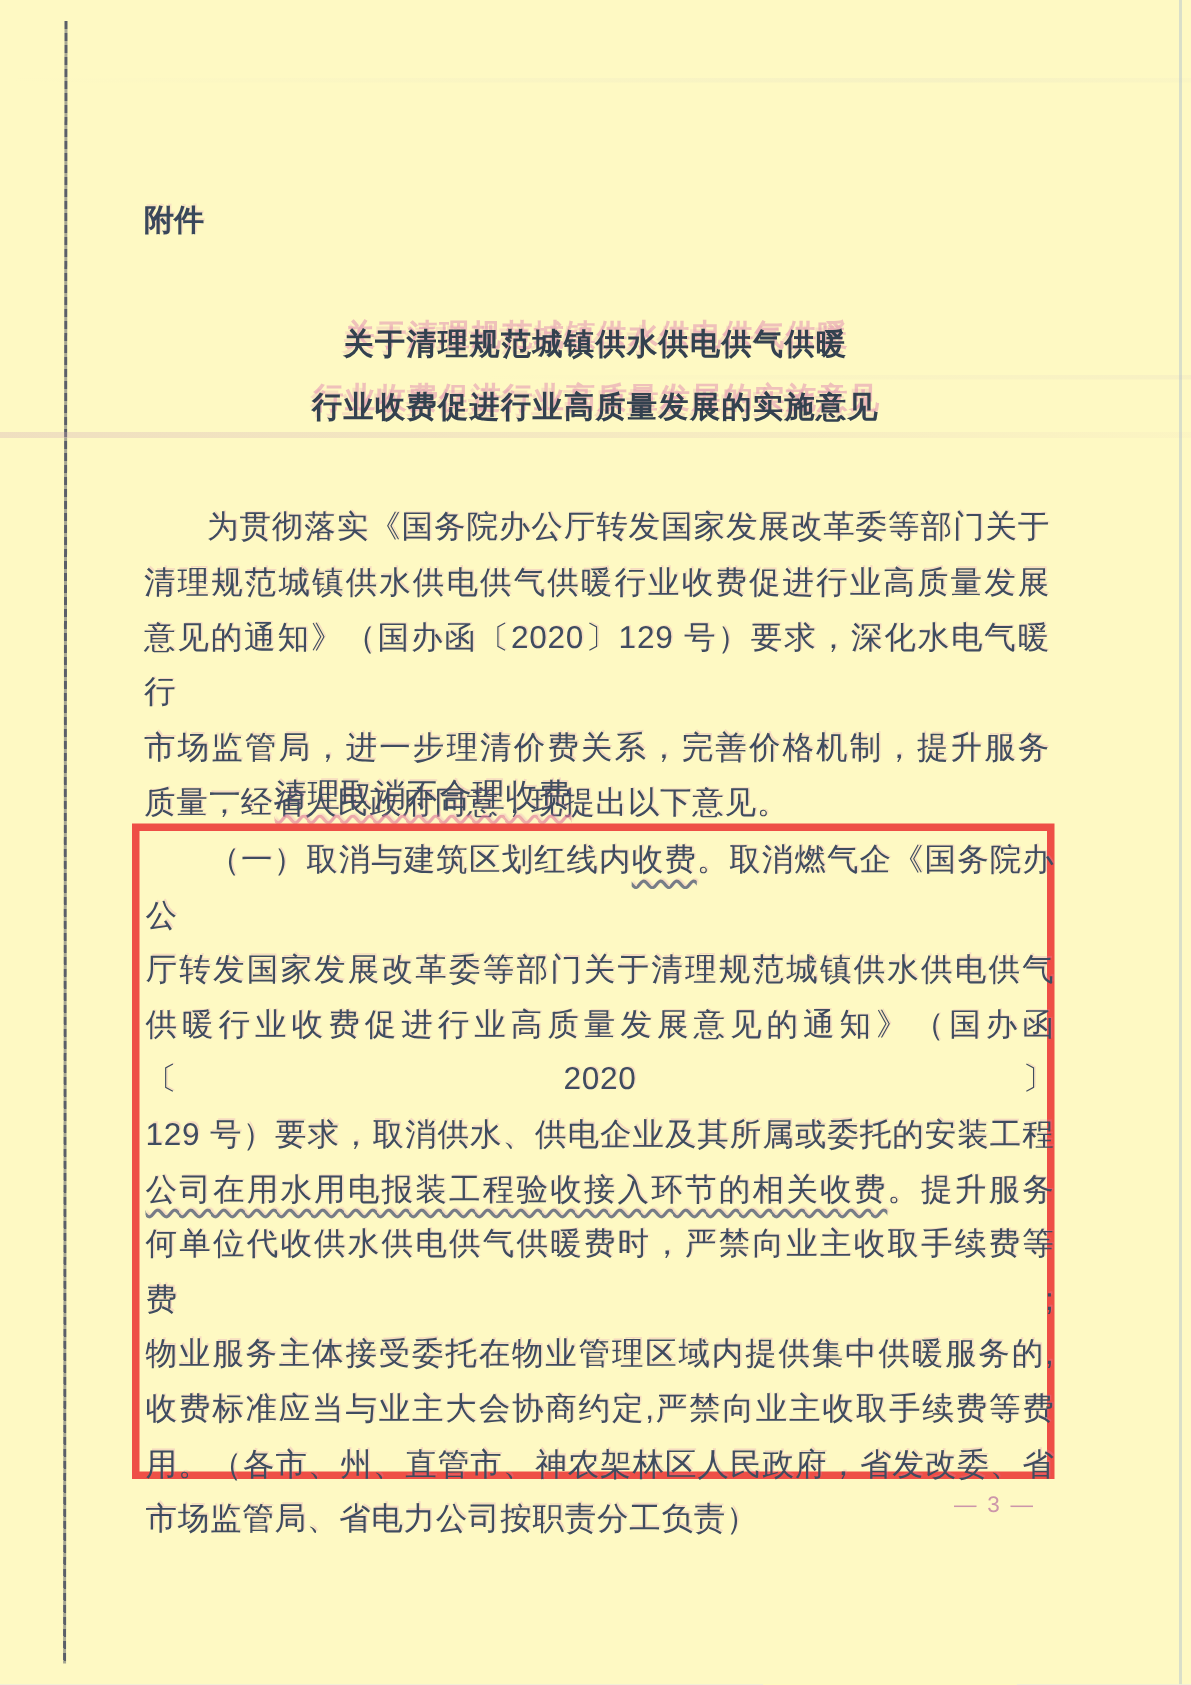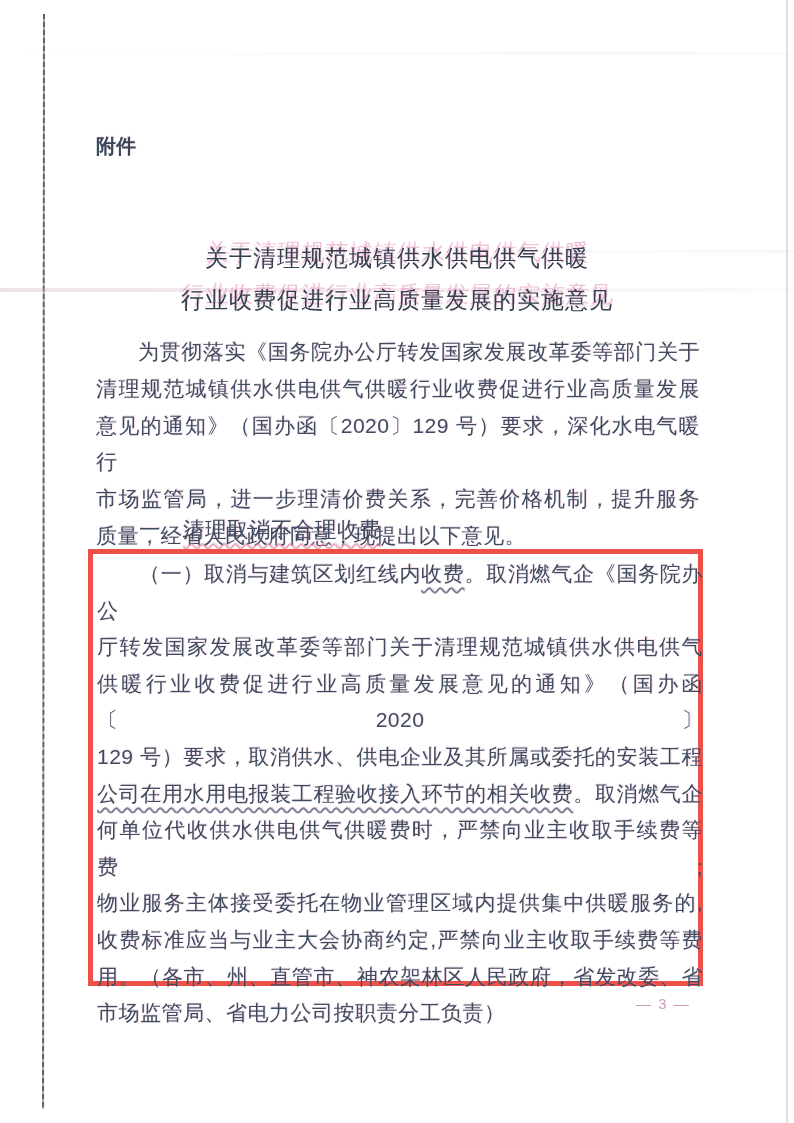--- a/index.html
+++ b/index.html
@@ -1,36 +1,35 @@
 <!DOCTYPE html>
 <html><head>
 <meta charset="utf-8">
 <style>
   html,body { margin:0; padding:0; background:#e8e8e8; }
   .page {
     position:relative; width:794px; height:1123px; margin:0 auto;
-    background:#ffffff; overflow:hidden;
+    background:#fef9c3; overflow:hidden;
     font-family:"Liberation Sans", sans-serif;
   }
   
   .doc-text {
     color:#3f4c5f; font-size:21px; letter-spacing:0.5px;
     text-shadow:1px -1px 0 rgba(222,130,185,0.25);
   }
   .attachment-label {
     position:absolute; left:96px; top:133px;
     font-size:20px; font-weight:bold; color:#39475a;
     text-shadow:1px -1px 0 rgba(222,130,185,0.2);
   }
   .doc-title {
     position:absolute; left:0; top:209px; width:100%;
-    text-align:center; font-weight:normal; font-size:23px; line-height:42px;
+    text-align:center; font-weight:bold; font-size:20px; line-height:42px;
     color:#33414f; letter-spacing:1px;
     text-shadow:1px -6px 0 rgba(221,125,175,0.45), -1px -3px 0 rgba(221,125,175,0.2);
-    margin-top:28px;
   }
   .intro-block   { position:absolute; left:96px; top:334px; width:604px; line-height:36.8px; }
   .section-heading-block { position:absolute; left:96px; top:512px; width:604px; font-weight:normal; font-size:21.5px; line-height:36px; }
   .highlight-box {
     position:absolute; left:88px; top:549px; width:605px; height:427px;
     border:5px solid #ee4f46; z-index:1;
   }
   .box-text-block { position:absolute; left:97px; top:556px; width:606px; line-height:36.6px; z-index:2; }
   .line { }
   .j { text-align:justify; text-align-last:justify; }
@@ -88,21 +87,21 @@
       <div class="line indent"><span>一、</span><span class="u-pink">清理取消不合理收费</span></div>
     </div>
 
   <div class="highlight-box"></div>
 
   <div class="box-text-block doc-text">
       <div class="line indent j"><span>（一）取消与建筑区划红线内</span><span class="u-dark">收费</span><span>。取消燃气企《国务院办公</span></div>
       <div class="line j"><span>厅转发国家发展改革委等部门关于清理规范城镇供水供电供气</span></div>
       <div class="line j"><span>供暖行业收费促进行业高质量发展意见的通知》（国办函〔2020〕</span></div>
       <div class="line j"><span>129 号）要求，取消供水、供电企业及其所属或委托的安装工程</span></div>
-      <div class="line j"><span class="u-dark">公司在用水用电报装工程验收接入环节的相关收费</span><span>。取消燃气企</span></div>
+      <div class="line j"><span class="u-dark">公司在用水用电报装工程验收接入环节的相关收费</span><span>。提升服务</span></div>
       <div class="line j"><span>何单位代收供水供电供气供暖费时，严禁向业主收取手续费等费;</span></div>
       <div class="line j"><span>物业服务主体接受委托在物业管理区域内提供集中供暖服务的,</span></div>
       <div class="line j"><span>收费标准应当与业主大会协商约定,严禁向业主收取手续费等费</span></div>
       <div class="line j"><span>用。（各市、州、直管市、神农架林区人民政府，省发改委、省</span></div>
       <div class="line"><span>市场监管局、省电力公司按职责分工负责）</span></div>
     </div>
 
   <div class="page-number">— 3 —</div>
 
 </div>

